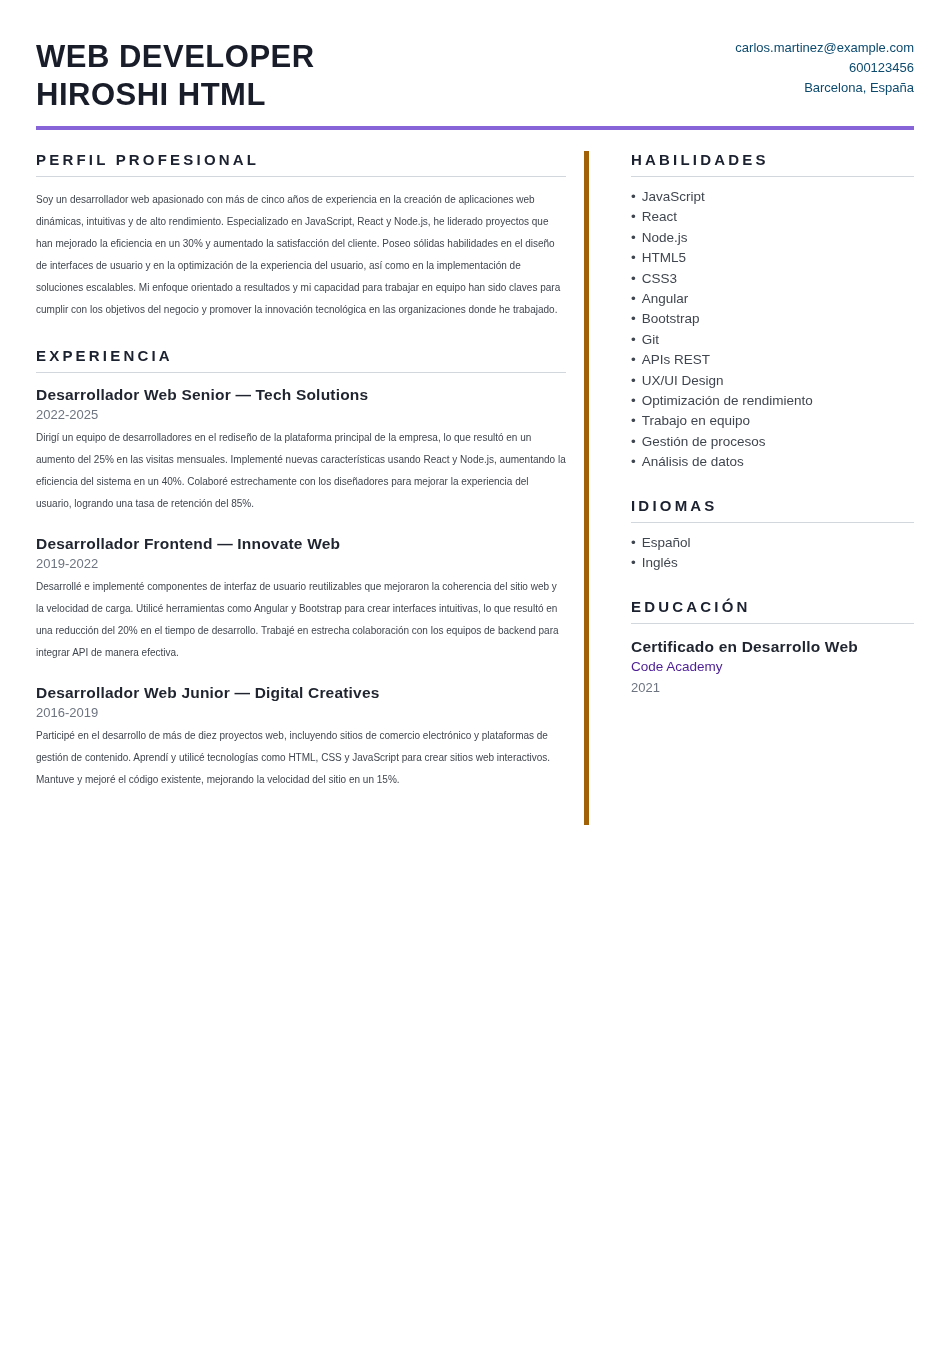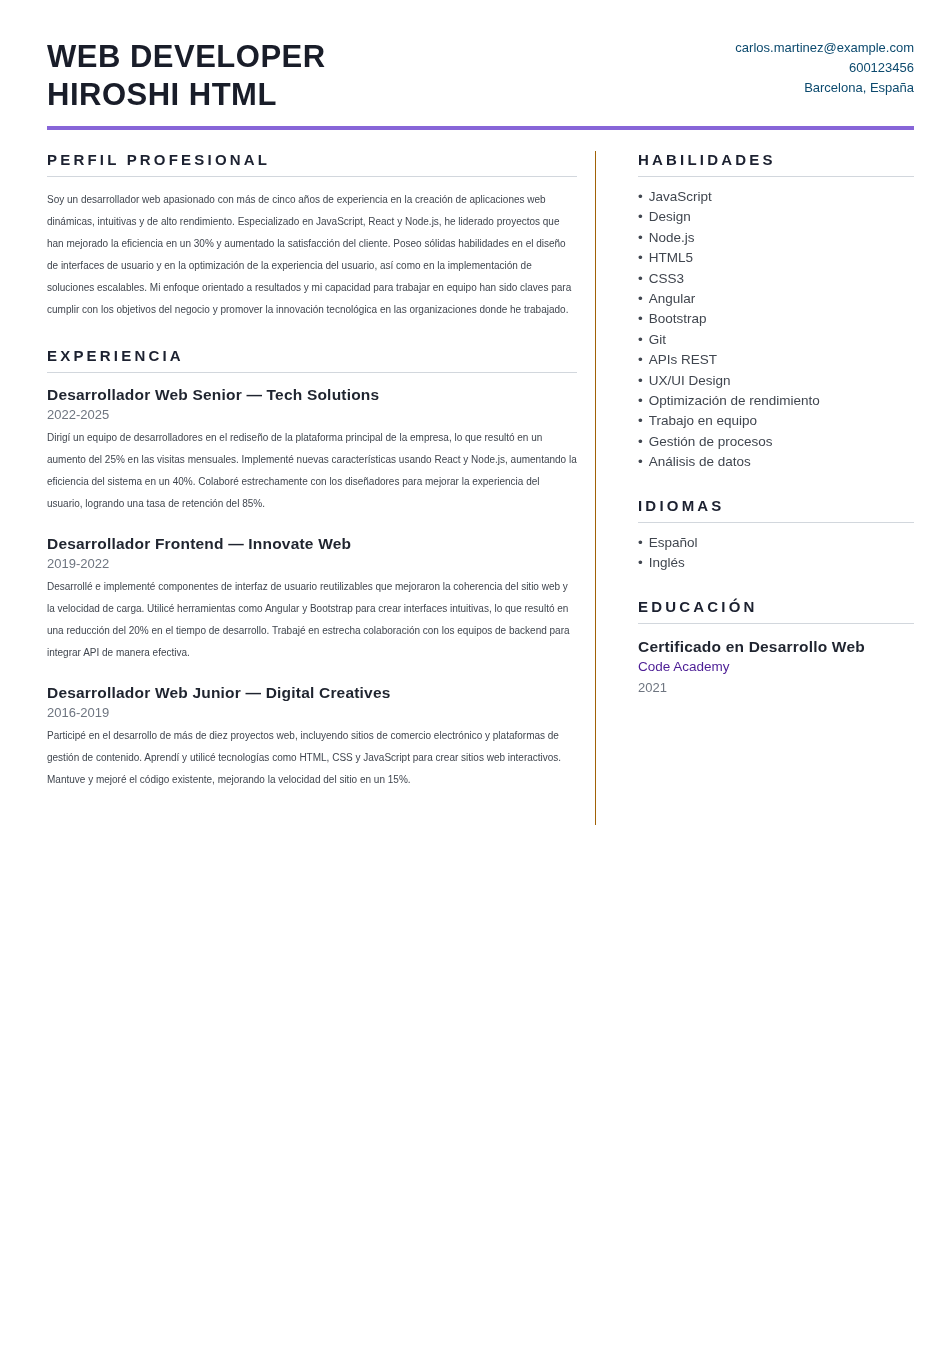--- a/index.html
+++ b/index.html
@@ -5,21 +5,21 @@
   * { box-sizing: border-box; }
   html, body { margin: 0; padding: 0; background: #ffffff; }
   body {
     font-family: "Liberation Sans", sans-serif;
     color: #40464f;
     -webkit-font-smoothing: antialiased;
   }
   .page {
     width: 952px;
     height: 1313px;
-    padding: 36px 38px 0 47px;
+    padding: 36px 38px 0 36px;
     overflow: hidden;
     background: #ffffff;
   }
 
   
   .header { display: flex; justify-content: space-between; align-items: flex-start; }
   .name {
     font-size: 31px;
     line-height: 38px;
     font-weight: bold;
@@ -39,21 +39,21 @@
     border: none;
     margin: 12px 0 0 0;
   }
 
   
   .columns { display: flex; margin-top: 21px; }
   .col-left { width: 530px; padding-bottom: 34px; }
   .col-right {
     flex: 1;
     margin-left: 18px;
-    border-left: 1px solid #a16207;
+    border-left: 5px solid #a16207;
     padding-left: 42px;
   }
 
   
   .section { margin-top: 26px; }
   .section:first-child { margin-top: 0; }
   .section-heading {
     font-size: 15px;
     font-weight: bold;
     letter-spacing: 3.2px;
@@ -163,21 +163,21 @@
     </div>
 
     <div class="col-right">
 
       <div class="section">
         <h2 class="section-heading">HABILIDADES</h2>
         <ul class="dot-list">
 
             <li><span class="bullet">•</span><span>JavaScript</span></li>
 
-            <li><span class="bullet">•</span><span>Design</span></li>
+            <li><span class="bullet">•</span><span>React</span></li>
 
             <li><span class="bullet">•</span><span>Node.js</span></li>
 
             <li><span class="bullet">•</span><span>HTML5</span></li>
 
             <li><span class="bullet">•</span><span>CSS3</span></li>
 
             <li><span class="bullet">•</span><span>Angular</span></li>
 
             <li><span class="bullet">•</span><span>Bootstrap</span></li>

